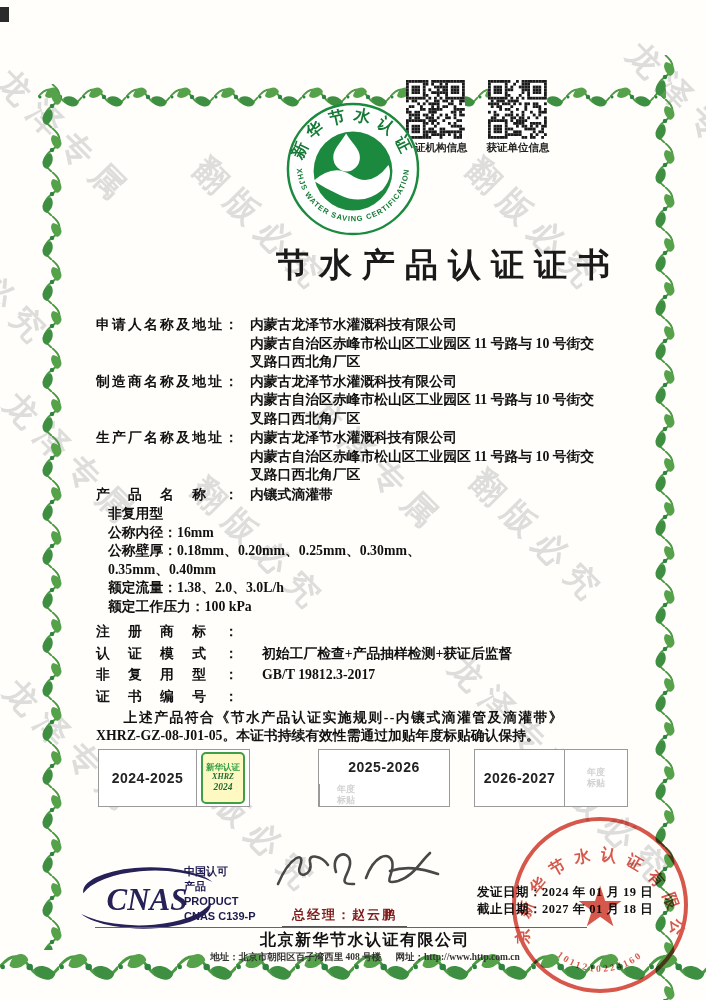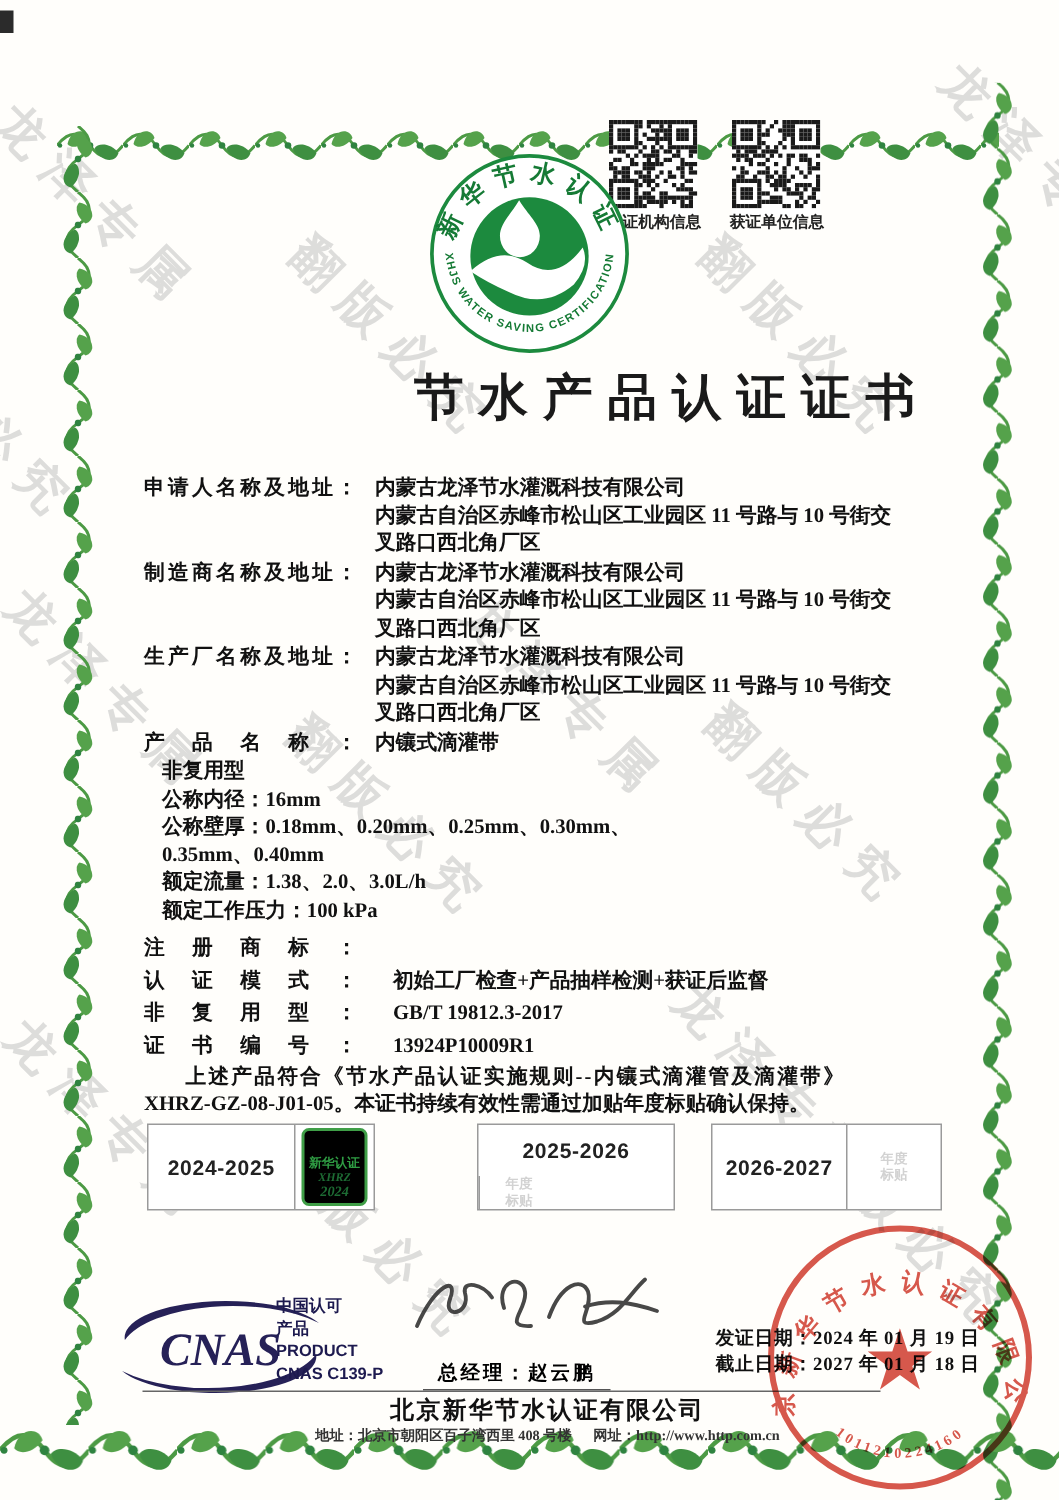--- a/index.html
+++ b/index.html
@@ -30,34 +30,34 @@
   .compliance .c2{line-height:17.5px;}
   
   .yearrow{display:flex;margin-top:5px;}
   .ybox{height:56px;border:1px solid #9a9a9a;display:flex;background:#fff;}
   .ybox .yr{flex:1;display:flex;align-items:center;justify-content:center;
             font-family:"Liberation Sans","DejaVu Sans",sans-serif;font-size:14px;color:#222;letter-spacing:.5px;}
   .ybox .cell{border-left:1px solid #9a9a9a;display:flex;align-items:center;justify-content:center;}
   .b1{width:150px;margin-left:2px;}  .b1 .cell{width:52px;}
   .b2{width:130px;margin-left:68px;flex-direction:column;} .b2 .cell{width:52px;}
   .b3{width:152px;margin-left:24px;} .b3 .cell{width:62px;}
-  .sticker{width:40px;height:48px;border:2px solid #3f9e47;border-radius:5px;background:#000000;
-           display:flex;flex-direction:column;align-items:center;justify-content:flex-end;line-height:1.25;}
+  .sticker{width:40px;height:48px;border:2px solid #3f9e47;border-radius:5px;background:#fef9c3;
+           display:flex;flex-direction:column;align-items:center;justify-content:center;line-height:1.25;}
   .sticker .s1{font-size:8.5px;font-weight:800;color:#2f9e44;}
   .sticker .s2{font-size:8px;font-weight:800;font-style:italic;color:#1d6b33;}
   .sticker .s3{font-size:9.5px;font-weight:800;font-style:italic;color:#1d6b33;}
   .ph{font-size:9px;color:#d2d2d2;text-align:left;line-height:11px;}
   
   .cnas-svg{position:absolute;left:72px;top:860px;z-index:3;}
   .cnas-text{position:absolute;left:184px;top:864px;z-index:3;line-height:15px;font-size:11px;color:#1d1a4f;}
   .cnas-text .en{font-family:"Liberation Sans","DejaVu Sans",sans-serif;font-weight:700;font-size:11px;}
   .cnas-text .zh{font-weight:600;}
   .sig{position:absolute;left:268px;top:840px;z-index:3;}
   .manager{position:absolute;left:282px;top:906px;z-index:3;font-size:13px;font-weight:600;letter-spacing:2px;
-           border-bottom:1px solid #555;padding:0 10px 2px 10px;color:#000000;}
+           border-bottom:1px solid #555;padding:0 10px 2px 10px;color:#7f1d1d;}
   .rule{position:absolute;left:95px;top:927px;width:492px;height:1px;background:#666;z-index:3;}
   .dates{position:absolute;left:477px;top:884px;z-index:4;font-size:12.5px;font-weight:700;line-height:17px;
          letter-spacing:.5px;color:#111;}
   .company{position:absolute;left:95px;top:930px;width:540px;text-align:center;z-index:4;
            font-size:16px;font-weight:800;letter-spacing:1.5px;color:#111;}
   .addr{position:absolute;left:70px;top:951px;width:590px;text-align:center;z-index:5;
         font-size:9.5px;font-weight:600;color:#333;}
   .addr span{margin:0 6px;}
   .stamp{position:absolute;left:505px;top:810px;z-index:6;opacity:.85;mix-blend-mode:multiply;}
   .artifact{position:absolute;left:0;top:7px;width:9px;height:15px;background:#2b2b2b;z-index:2;}
@@ -690,23 +690,20 @@
         </div>
     </div>
     <div class="frow sp">
       <span class="flabel">非复用型：</span>
       <div class="fval">
           <div>GB/T 19812.3-2017</div>
         </div>
     </div>
     <div class="frow sp">
       <span class="flabel">证书编号：</span>
-      <div class="fval">
-          <div>13924P10009R1</div>
-        </div>
     </div>
 
     <div class="compliance">
       <div class="c1">上述产品符合《节水产品认证实施规则--内镶式滴灌管及滴灌带》</div>
       <div class="c2">XHRZ-GZ-08-J01-05。本证书持续有效性需通过加贴年度标贴确认保持。</div>
     </div>
 
     <div class="yearrow">
       <div class="ybox b1">
         <div class="yr">2024-2025</div>

